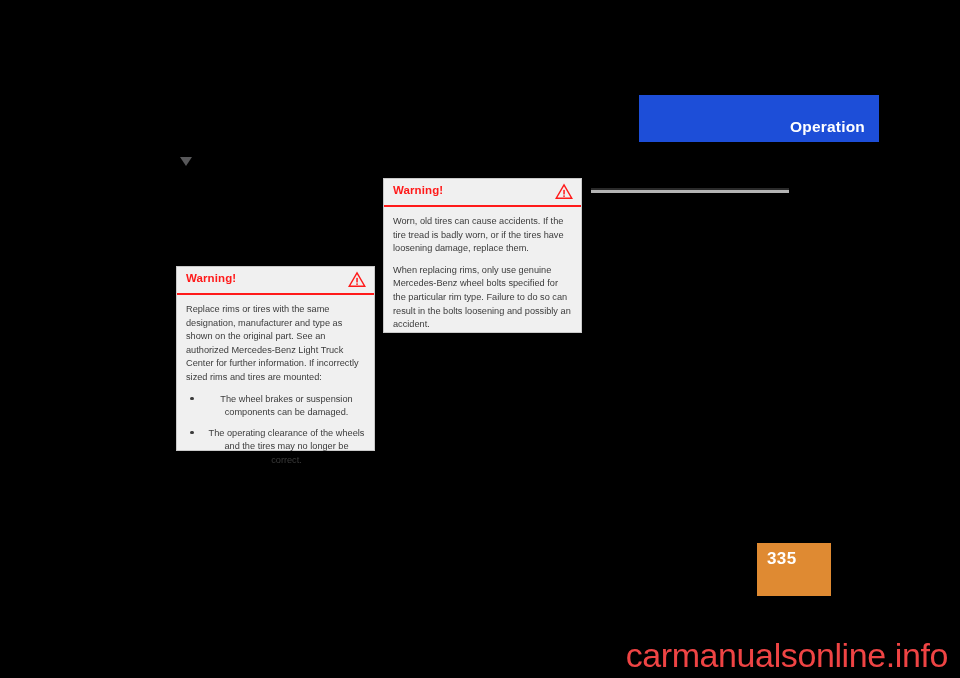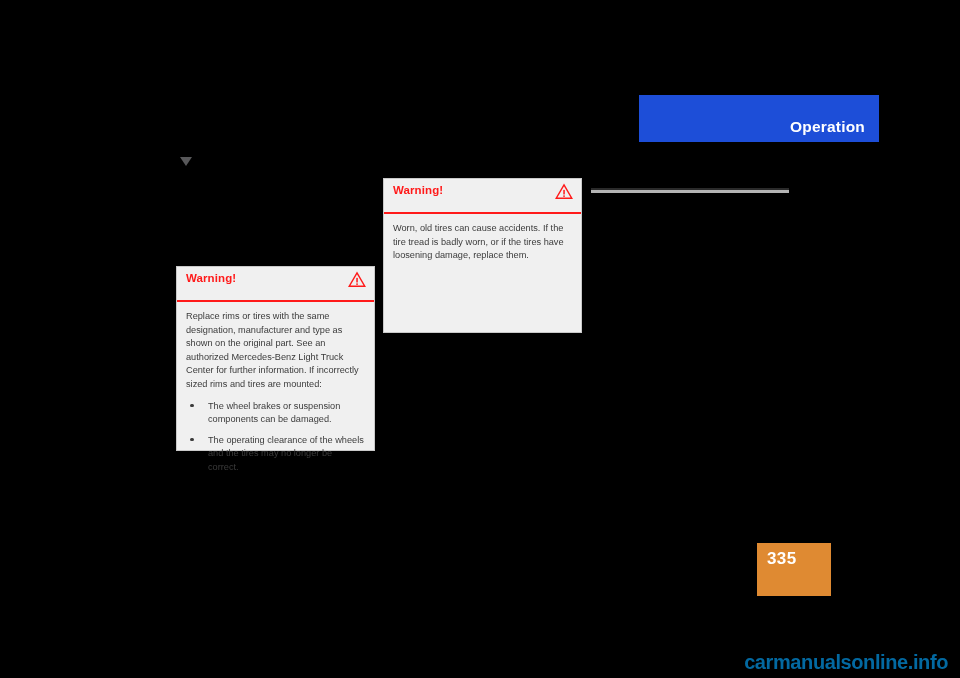--- a/index.html
+++ b/index.html
@@ -85,21 +85,21 @@
   }
   .warning-box.box-right {
     left: 383px;
     top: 178px;
     width: 199px;
     height: 155px;
   }
 
   .warning-head {
     position: relative;
-    height: 35px;
+    height: 28px;
     border-bottom: 2px solid #ff1a1a;
     padding: 0 9px;
     box-sizing: border-box;
   }
   .warning-title {
     position: absolute;
     left: 9px;
     top: 6px;
     color: #ff1a1a;
     font-size: 11.5px;
@@ -125,20 +125,21 @@
     margin: 0 0 8px 0;
   }
   .warning-body p:last-child {
     margin-bottom: 0;
   }
 
   .bullet-list {
     margin: 0;
     padding: 0;
     list-style: none;
+    text-align: center;
   }
   .bullet-list li {
     position: relative;
     padding-left: 22px;
     margin-bottom: 7px;
     color: #3b3b3b;
     font-size: 9.2px;
     line-height: 1.48;
   }
   .bullet-list li:last-child {
@@ -172,23 +173,23 @@
     font-weight: bold;
     line-height: 1;
     letter-spacing: 0.4px;
   }
 
   
   .watermark {
     position: absolute;
     right: 12px;
     bottom: 6px;
-    color: #0369a1;
-    font-size: 20px;
-    font-weight: bold;
+    color: #ef4444;
+    font-size: 34px;
+    font-weight: normal;
     letter-spacing: -0.4px;
     line-height: 1;
     white-space: nowrap;
   }
 </style>
 </head>
 <body>
 
 <div class="page">
 
@@ -232,20 +233,21 @@
       <span class="warning-icon">
         <svg viewBox="0 0 20 18" width="18" height="17" aria-hidden="true">
           <path d="M10 1.6 L18.6 16.4 L1.4 16.4 Z" fill="none" stroke="#ff1a1a" stroke-width="1.6" stroke-linejoin="miter"></path>
           <rect x="9.2" y="7.2" width="1.7" height="5.1" fill="#ff1a1a"></rect>
           <rect x="9.2" y="13.3" width="1.7" height="1.7" fill="#ff1a1a"></rect>
         </svg>
       </span>
     </div>
     <div class="warning-body">
       <p>Worn, old tires can cause accidents. If the tire tread is badly worn, or if the tires have loosening damage, replace them.</p>
+      <p>When replacing rims, only use genuine Mercedes-Benz wheel bolts specified for the particular rim type. Failure to do so can result in the bolts loosening and possibly an accident.</p>
     </div>
   </div>
 
   <div class="page-tab">
     <div class="page-tab-number">335</div>
   </div>
 
   <div class="watermark">carmanualsonline.info</div>
 
 </div>

